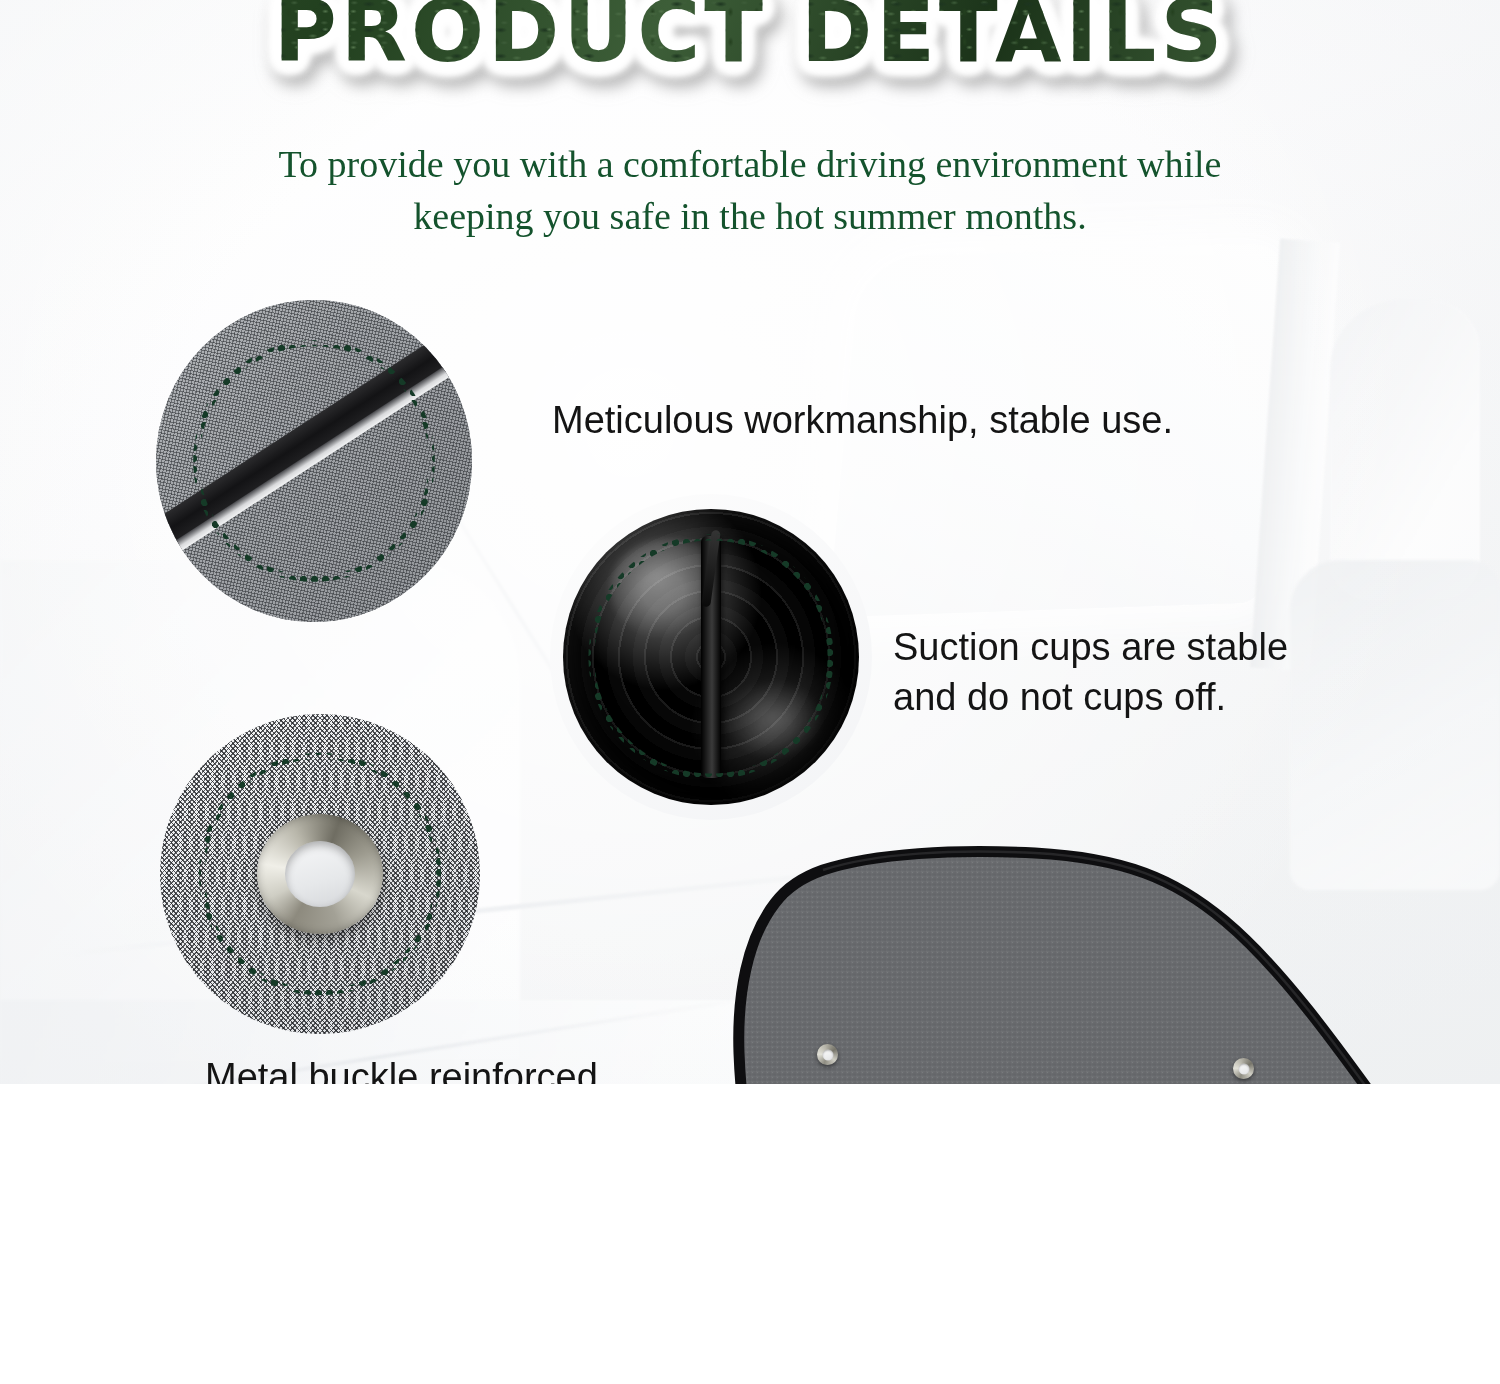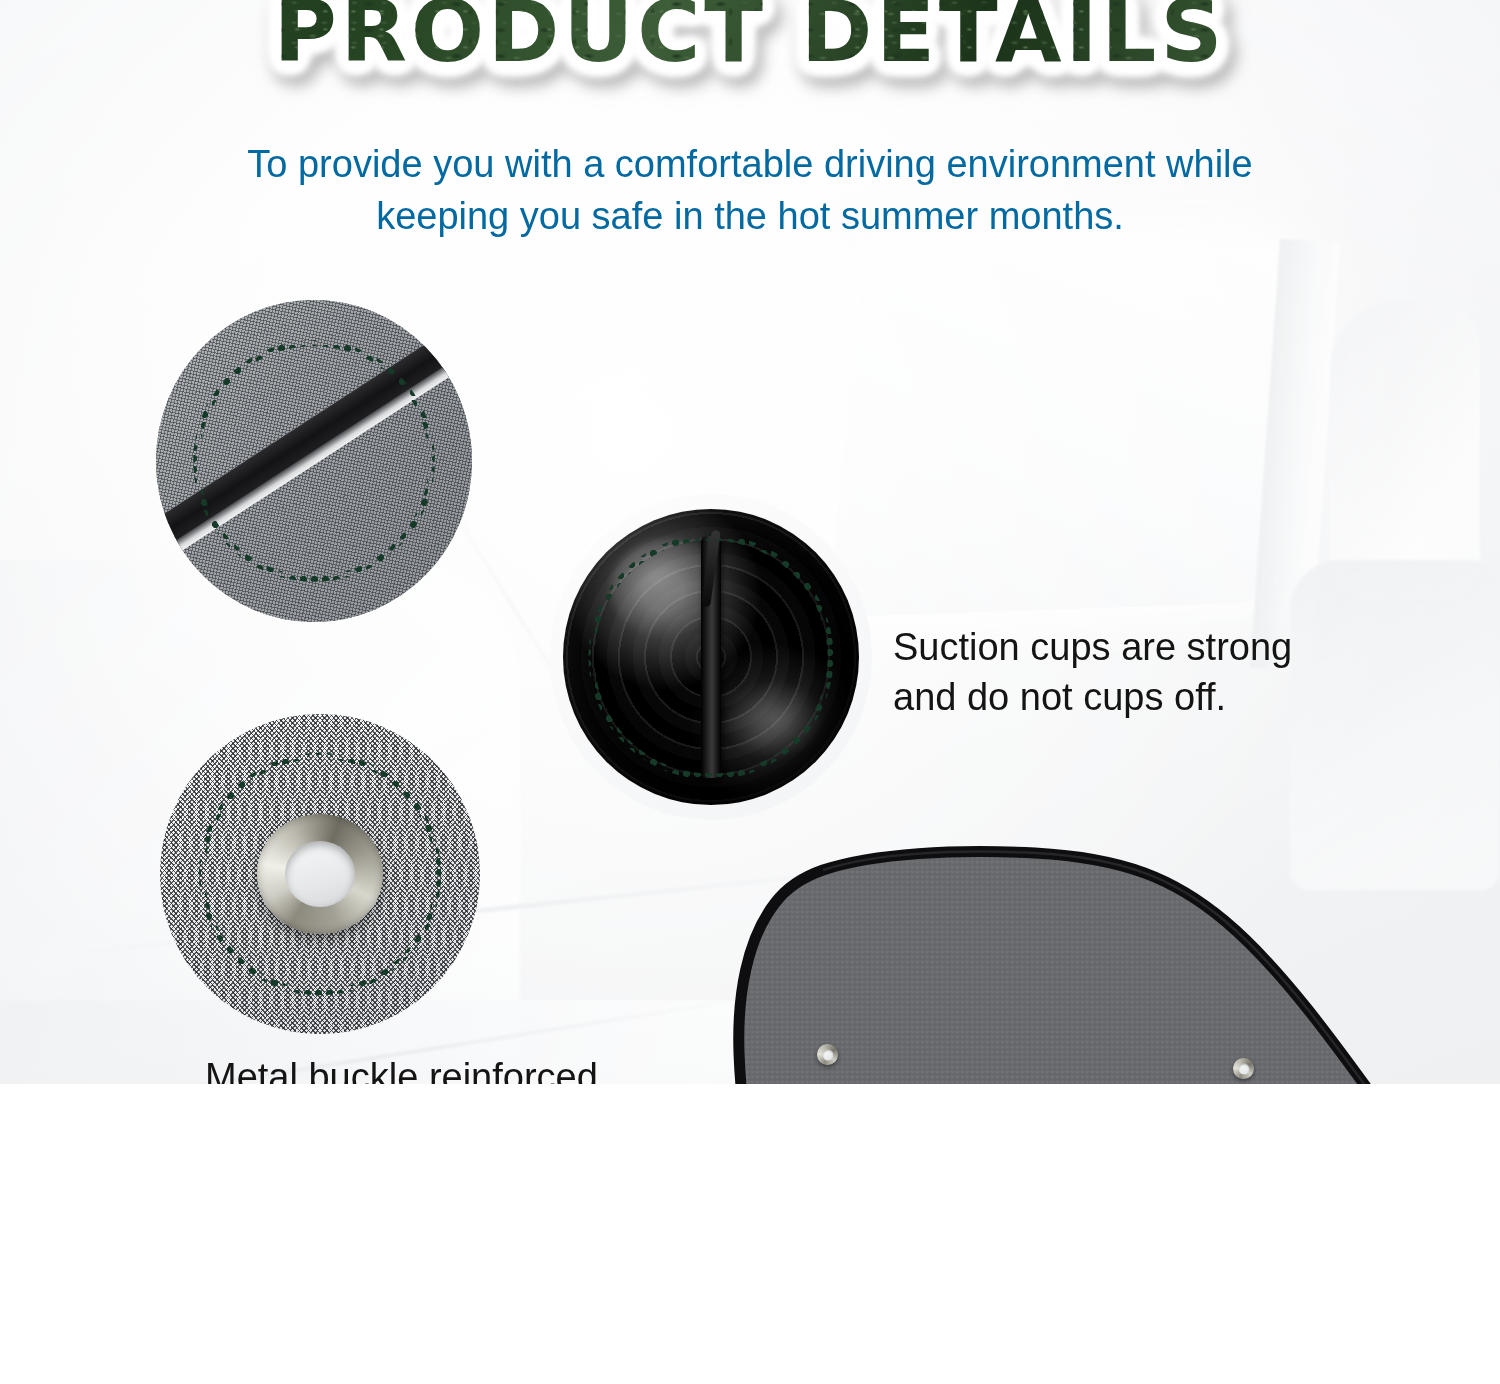--- a/index.html
+++ b/index.html
@@ -108,22 +108,22 @@
     filter:drop-shadow(0 0 6px #ffffff) drop-shadow(0 0 5px #ffffff)
            drop-shadow(0 0 4px #ffffff) drop-shadow(0 0 3px #ffffff)
            drop-shadow(2px 2px 0 #ffffff) drop-shadow(-2px 2px 0 #ffffff)
            drop-shadow(6px 9px 7px rgba(120,120,120,.55));
   }
   .subtitle{
     position:absolute;left:50%;transform:translateX(-50%);
     top:138px;width:1070px;
     text-align:center;
     font-size:38px;line-height:1.38;
-    color:#0369a1;
-    font-family:Liberation Sans, sans-serif;
+    color:#14532d;
+    font-family:Liberation Serif, serif;
   }
 
   
   .dotcircle{position:absolute;border-radius:50%;}
   .dotcircle .ring{
     position:absolute;inset:0;border-radius:50%;
     background-image:radial-gradient(circle, #153a27 0 45%, rgba(21,58,39,0) 48%);
     background-size:11px 11px;
     -webkit-mask-image:radial-gradient(circle, transparent 0 calc(50% - 7px), #000 calc(50% - 6px) calc(50% - 1px), transparent 50%);
     mask-image:radial-gradient(circle, transparent 0 calc(50% - 7px), #000 calc(50% - 6px) calc(50% - 1px), transparent 50%);
@@ -307,23 +307,24 @@
     <div class="inner">
       <div class="grommet-photo">
         <div class="grommet">
           <div class="grommet-hole"></div>
         </div>
       </div>
     </div>
     <div class="ring"></div>
   </div>
 
+  <div class="callout" id="callout-workmanship">Meticulous workmanship, stable use.</div>
 
   <div class="callout" id="callout-suction">
-    <div>Suction cups are strong</div>
+    <div>Suction cups are stable</div>
     <div>and do not cups off.</div>
   </div>
 
   <div class="callout" id="callout-buckle">
     <div>Metal buckle reinforced</div>
   </div>
 
   <div id="product-sunshade">
     <div class="shade-shadow"></div>
     <svg class="shade-svg" viewBox="0 0 740 410" preserveAspectRatio="none">

